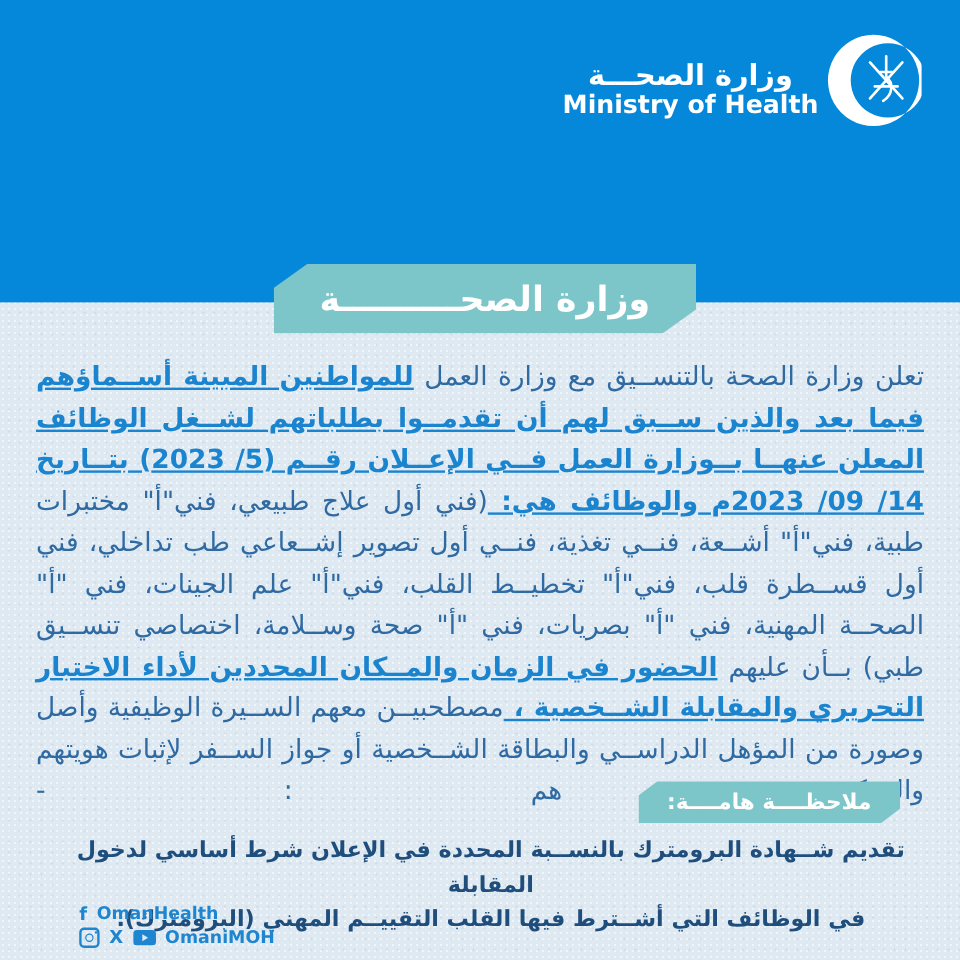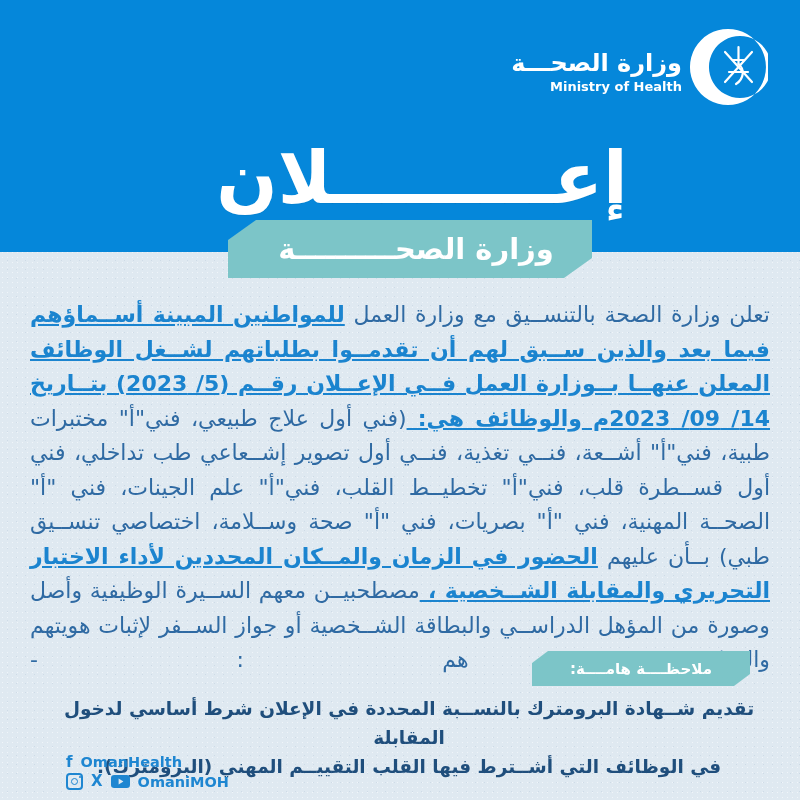--- a/index.html
+++ b/index.html
@@ -14,49 +14,49 @@
     background-position:0 0, 3px 4px;
   }
   .header-band{
     position:absolute; top:0; left:0; width:800px; height:252px;
     background:#0587da;
   }
   .logo{
     position:absolute; top:26px; right:32px;
     display:flex; align-items:center; gap:6px; color:#fff;
   }
-  .logo-text{ text-align:right; margin-top:14px;}
+  .logo-text{ text-align:center; margin-top:14px;}
   .logo-ar{ font-size:24px; font-weight:bold; direction:rtl; line-height:26px; letter-spacing:1px;}
-  .logo-en{ font-size:13px; font-weight:bold; line-height:22px;}
+  .logo-en{ font-size:21px; font-weight:bold; line-height:22px;}
   .crescent{ width:80px; height:82px; }
   .title{
     position:absolute; top:138px; left:44px; right:0;
     text-align:center; direction:rtl;
     color:#ffffff; font-size:72px; font-weight:bold; line-height:80px;
     text-shadow:0 1px 0 rgba(0,0,0,0.04);
   }
   .ministry-badge{
     position:absolute; left:228px; top:220px; width:352px; height:58px;
     background:#7cc5c8;
     clip-path:polygon(28px 0, 100% 0, 100% calc(100% - 20px), calc(100% - 28px) 100%, 0 100%, 0 20px);
     display:flex; align-items:center; justify-content:center;
-    color:#fff; font-size:29px; font-weight:bold; direction:rtl;padding-left:12px;
+    color:#fff; font-size:29px; font-weight:bold; direction:rtl;
   }
   .body-paragraph{
     position:absolute; top:298px; right:30px; left:30px;
     direction:rtl; text-align:justify; text-align-last:justify;
     font-size:22px; line-height:34.5px; color:#2f6aa3;
   }
   .body-paragraph .b{ font-weight:bold; color:#1b84cf;text-decoration:underline; }
   .note-badge{
     position:absolute; right:50px; top:651px; width:218px; height:35px;
     background:#7cc5c8;
     clip-path:polygon(16px 0, 100% 0, 100% calc(100% - 12px), calc(100% - 16px) 100%, 0 100%, 0 12px);
     display:flex; align-items:center; justify-content:center;
-    color:#fff; font-size:15px; font-weight:bold; direction:rtl;
+    color:#fff; font-size:18px; font-weight:bold; direction:rtl;
   }
   .note-text{
     position:absolute; top:694px; left:48px; right:30px;
     direction:rtl; text-align:center;
     font-size:18.5px; line-height:29px; font-weight:bold; color:#1f4e7c;
   }
   .footer{
     position:absolute; left:66px; bottom:10px; color:#1e86d1;
     font-size:14.5px; font-weight:bold;
     display:flex; flex-direction:column; gap:3px;
@@ -95,21 +95,20 @@
         <path d="M37 25 L64 55"></path>
         <path d="M64 25 L37 55"></path>
         <path d="M50.5 20 L50.5 37"></path>
         <path d="M45.5 33 L55.5 33"></path>
         <path d="M50.5 37 C57 42 56 52 48 57"></path>
         <path d="M41 45 L60 45"></path>
       </g>
     </svg>
   </div>
 
-  <div class="title">إعـــــــــلان</div>
 
   <div class="ministry-badge">وزارة الصحــــــــــة</div>
 
   <div class="body-paragraph"><span>تعلن وزارة الصحة بالتنســيق مع وزارة العمل </span><span class="b">للمواطنين المبينة أســماؤهم فيما بعد والذين ســبق لهم أن تقدمــوا بطلباتهم لشــغل الوظائف المعلن عنهــا بــوزارة العمل فــي الإعــلان رقــم (5/ 2023) بتــاريخ 14/ 09/ 2023م </span><span class="b">والوظائف هي: </span><span>(فني أول علاج طبيعي، فني"أ" مختبرات طبية، فني"أ" أشــعة، فنــي تغذية، فنــي أول تصوير إشــعاعي طب تداخلي، فني أول قســطرة قلب، فني"أ" تخطيــط القلب، فني"أ" علم الجينات، فني "أ" الصحــة المهنية، فني "أ" بصريات، فني "أ" صحة وســلامة، اختصاصي تنســيق طبي) بــأن عليهم </span><span class="b">الحضور في الزمان والمــكان المحددين لأداء الاختبار التحريري والمقابلة الشــخصية ، </span><span>مصطحبيــن معهم الســيرة الوظيفية وأصل وصورة من المؤهل الدراســي والبطاقة الشــخصية أو جواز الســفر لإثبات هويتهم والمذكورين هم : -</span></div>
 
   <div class="note-badge">ملاحظــــة هامــــة:</div>
 
   <div class="note-text">
     <span>تقديم شــهادة البرومترك بالنســبة المحددة في الإعلان شرط أساسي لدخول المقابلة</span><br>
     <span>في الوظائف التي أشــترط فيها القلب التقييــم المهني (البرومترك).</span>

